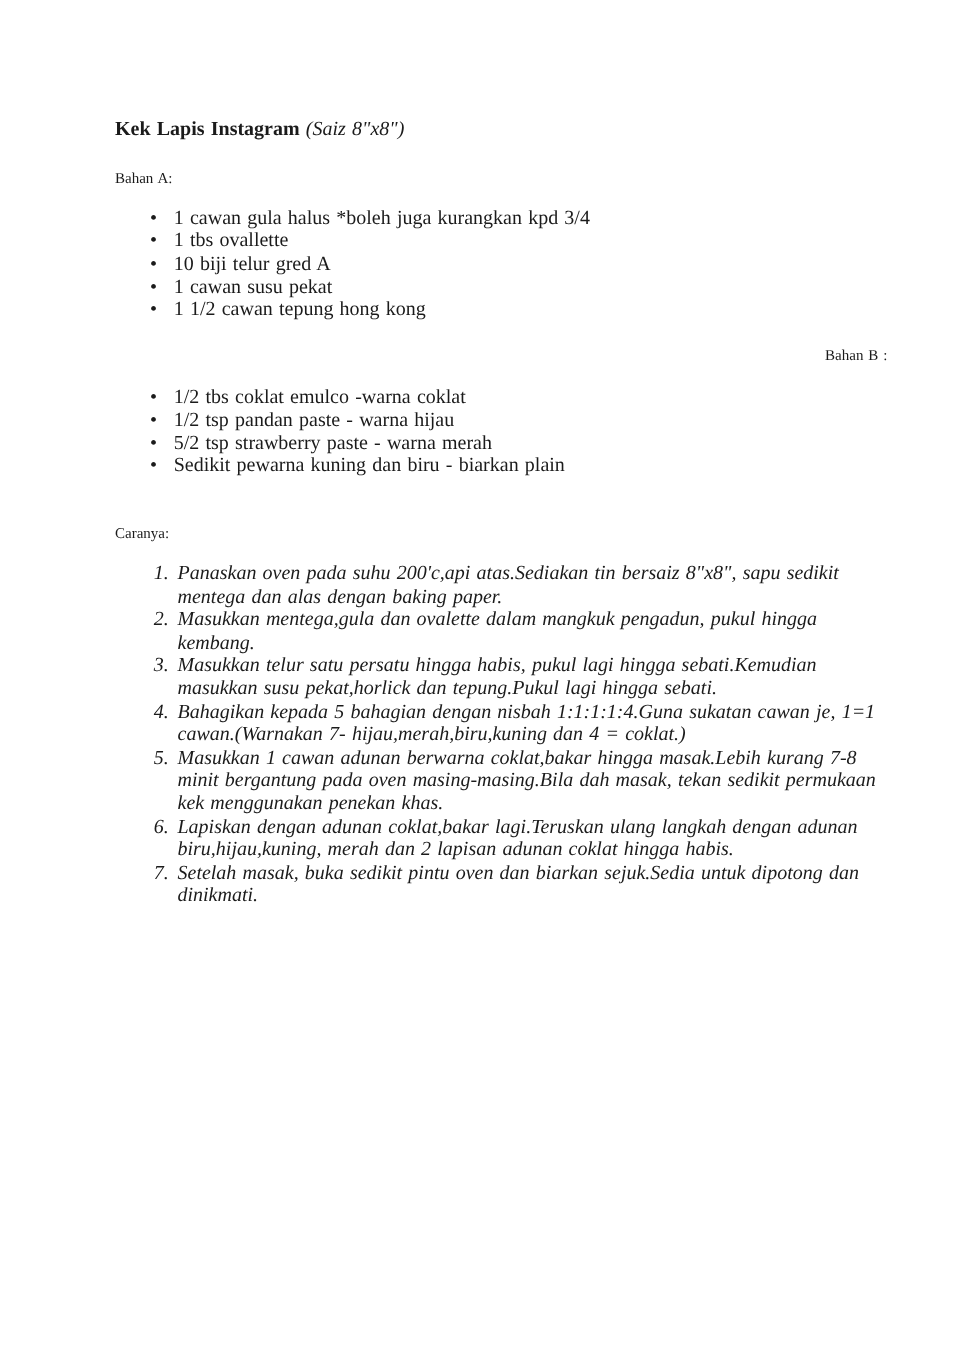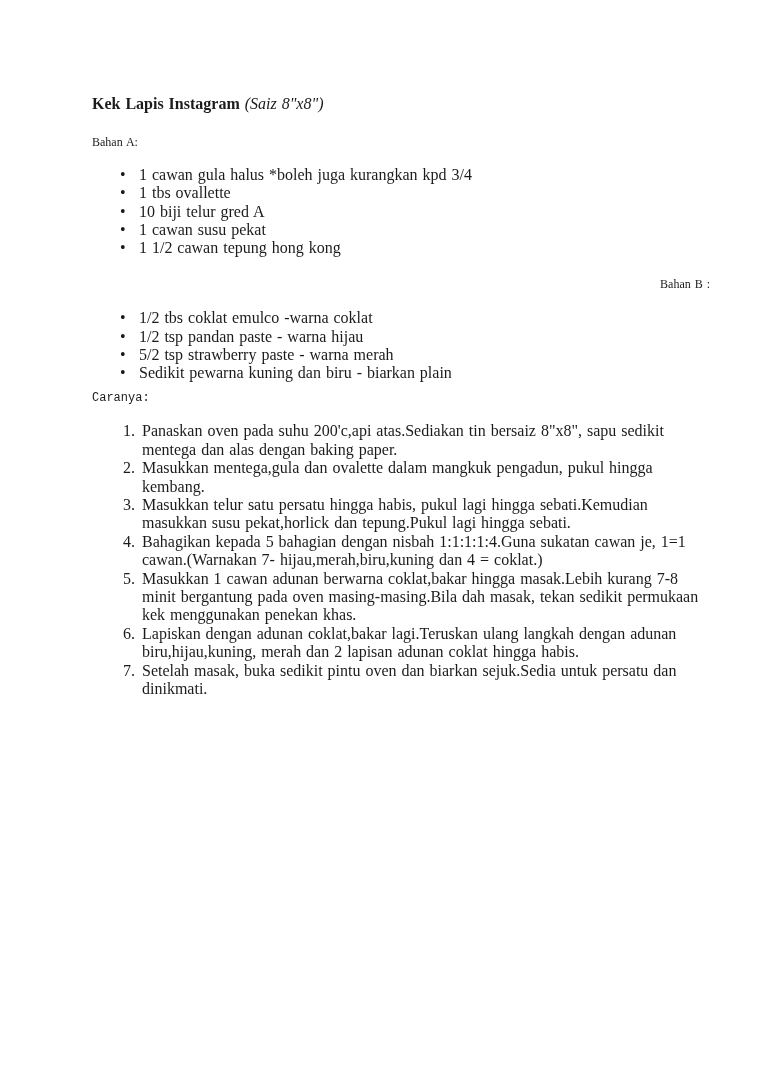--- a/index.html
+++ b/index.html
@@ -30,41 +30,42 @@
   .title .t-bold { font-weight: bold; }
   .title .t-italic { font-style: italic; font-weight: normal; }
   .section-heading {
     margin: 0;
     font-size: 12px;
     line-height: 18.4px;
     font-weight: normal;
   }
   .heading-a { margin-top: 20px; }
   .heading-b { margin-top: 17px; text-align: right; }
-  .heading-c { margin-top: 6px; font-family: Liberation Mono, monospace; }
+  .heading-c { margin-top: 34px; }
   ul.ingredients {
     list-style: none;
     margin: 14px 0 0 0;
     padding: 0 0 0 47px;
   }
   ul.ingredients.b { margin-top: 16px; }
   ul.ingredients li {
     position: relative;
     margin: 0;
     padding: 0;
   }
   ul.ingredients li::before {
     content: "\2022";
     position: absolute;
     left: -19px;
     top: 0;
   }
   ol.steps {
     margin: 15px 0 0 0;
     padding: 0 0 0 48px;
+    font-style: italic;
   }
   ol.steps li {
     margin: 0;
     padding: 0 0 0 2px;
     white-space: pre-line;
   }
 </style>
 </head>
 <body>
 
@@ -100,17 +101,17 @@
 kembang.</li>
     <li>Masukkan telur satu persatu hingga habis, pukul lagi hingga sebati.Kemudian
 masukkan susu pekat,horlick dan tepung.Pukul lagi hingga sebati.</li>
     <li>Bahagikan kepada 5 bahagian dengan nisbah 1:1:1:1:4.Guna sukatan cawan je, 1=1
 cawan.(Warnakan 7- hijau,merah,biru,kuning dan 4 = coklat.)</li>
     <li>Masukkan 1 cawan adunan berwarna coklat,bakar hingga masak.Lebih kurang 7-8
 minit bergantung pada oven masing-masing.Bila dah masak, tekan sedikit permukaan
 kek menggunakan penekan khas.</li>
     <li>Lapiskan dengan adunan coklat,bakar lagi.Teruskan ulang langkah dengan adunan
 biru,hijau,kuning, merah dan 2 lapisan adunan coklat hingga habis.</li>
-    <li>Setelah masak, buka sedikit pintu oven dan biarkan sejuk.Sedia untuk persatu dan
+    <li>Setelah masak, buka sedikit pintu oven dan biarkan sejuk.Sedia untuk dipotong dan
 dinikmati.</li>
   </ol>
 
 </div>
 
 </body></html>

